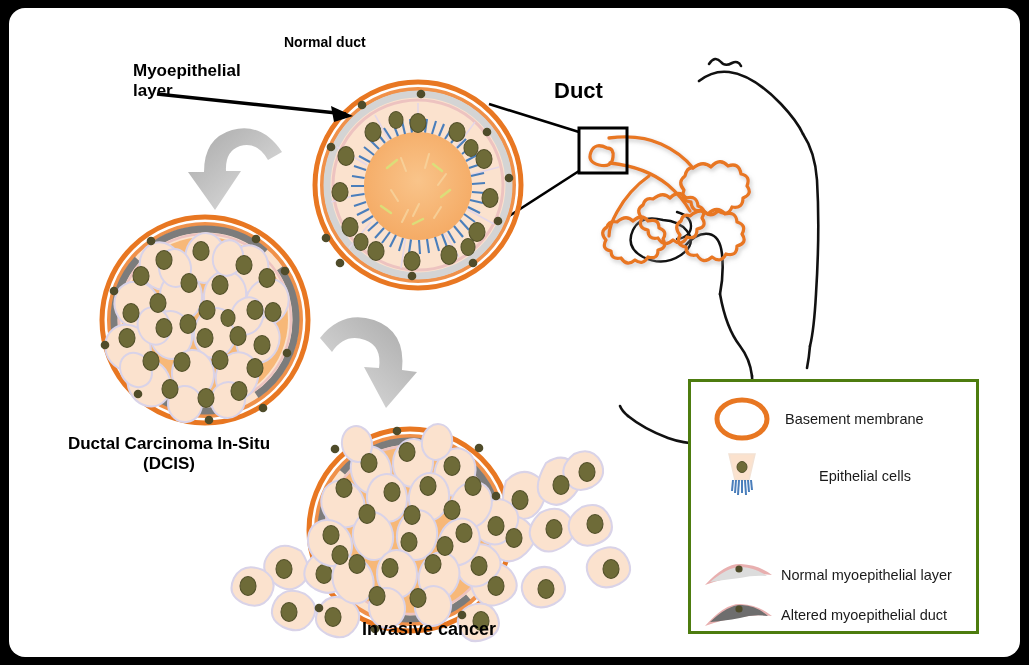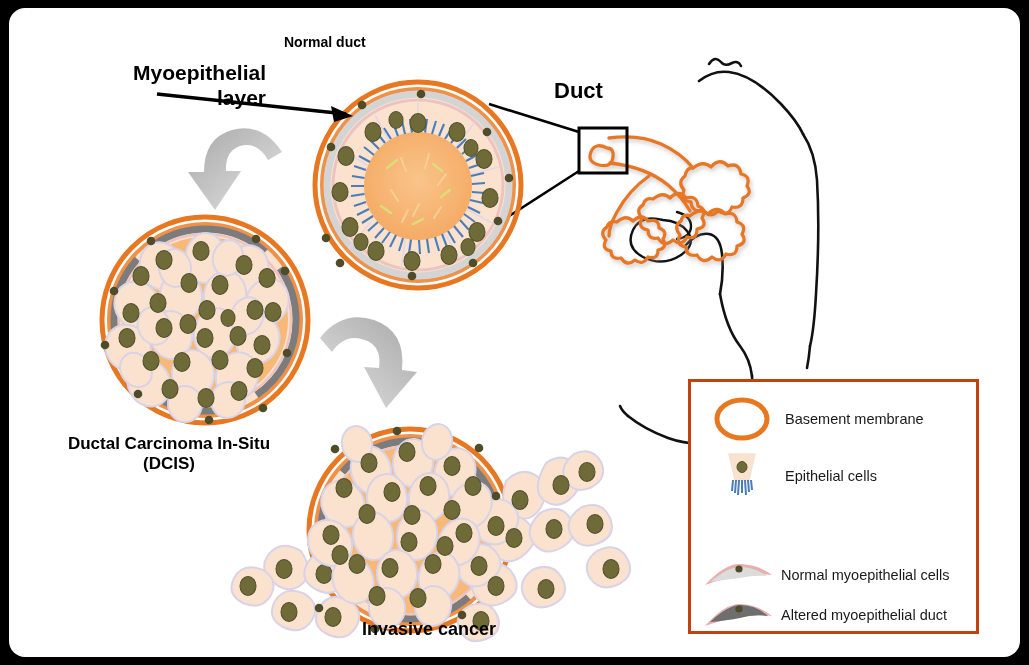--- a/index.html
+++ b/index.html
@@ -2,25 +2,25 @@
 <html><head>
 <meta charset="utf-8">
 <style>
   html,body{margin:0;padding:0;background:#000;}
   body{width:1029px;height:665px;overflow:hidden;font-family:"Liberation Sans",sans-serif;}
   #frame{position:relative;width:1029px;height:665px;background:#000;box-sizing:border-box;}
   #canvas{position:absolute;left:9px;top:8px;width:1011px;height:649px;background:#fff;border-radius:16px;overflow:hidden;}
   svg.layer{position:absolute;left:0;top:0;width:1011px;height:649px;}
   .lbl{position:absolute;font-weight:bold;color:#000;line-height:1.18;white-space:pre;}
   #lbl-normal-duct{left:275px;top:26px;font-size:14px;}
-  #lbl-myo{left:124px;top:53px;font-size:21px;text-align:right;}
+  #lbl-myo{left:124px;top:53px;font-size:17px;text-align:left;}
   #lbl-duct{left:545px;top:70px;font-size:22px;}
   #lbl-dcis{left:40px;top:426px;font-size:17px;text-align:center;width:240px;}
   #lbl-invasive{left:300px;top:611px;font-size:18px;width:240px;text-align:center;}
-  #legend-box{position:absolute;left:679px;top:371px;width:291px;height:255px;border:3px solid #c2410c;background:#fff;box-sizing:border-box;}
+  #legend-box{position:absolute;left:679px;top:371px;width:291px;height:255px;border:3px solid #4d7c0f;background:#fff;box-sizing:border-box;}
   .legend-row{position:absolute;display:flex;align-items:center;}
   .legend-text{font-size:14.5px;color:#1a1a1a;font-family:"Liberation Sans",sans-serif;white-space:nowrap;}
   .legend-ico{width:86px;flex:0 0 86px;display:flex;align-items:center;justify-content:center;}
 </style>
 </head>
 <body>
 
 <div id="frame">
   <div id="canvas">
 
@@ -405,21 +405,21 @@
 
       <div class="legend-row" style="left:8px; top:14px;">
         <div class="legend-ico">
           <svg width="62" height="46" viewBox="0 0 62 46">
             <ellipse cx="31" cy="23" rx="25" ry="19" fill="none" stroke="#E87722" stroke-width="5"></ellipse>
           </svg>
         </div>
         <div class="legend-text">Basement membrane</div>
       </div>
 
-      <div class="legend-row" style="left:8px; top:68px;">
+      <div class="legend-row" style="left:8px; top:68px;gap:34px;">
         <div class="legend-ico">
           <svg width="62" height="52" viewBox="0 0 62 52">
             <path d="M18,4 L44,4 L38,30 L24,30 Z" fill="#FBE2CE" stroke="#F3E2D4" stroke-width="1.5"></path>
             <ellipse cx="31" cy="17" rx="5" ry="5.5" fill="#6E6B38" stroke="#54522C" stroke-width="1"></ellipse>
             <g stroke="#4A7EBB" stroke-width="2" stroke-linecap="butt">
               <line x1="25" y1="30" x2="24" y2="43"></line>
               <line x1="28" y1="30" x2="27" y2="45"></line>
               <line x1="31" y1="30" x2="31" y2="43"></line>
               <line x1="34" y1="30" x2="35" y2="45"></line>
               <line x1="37" y1="30" x2="38" y2="42"></line>
@@ -433,21 +433,21 @@
 
 
       <div class="legend-row" style="left:4px; top:176px;">
         <div class="legend-ico">
           <svg width="74" height="34" viewBox="0 0 74 34">
             <path d="M4,27 q20,-22 36,-21 q18,1 31,11 q-14,-2 -31,1 q-20,3 -36,9 z" fill="#E8AFAF"></path>
             <path d="M9,24 q19,-16 32,-15 q14,1 25,9 q-14,-1 -27,2 q-17,2 -30,4 z" fill="#DCDCDC"></path>
             <circle cx="38" cy="11" r="3.6" fill="#4F4C2A"></circle>
           </svg>
         </div>
-        <div class="legend-text">Normal myoepithelial cells</div>
+        <div class="legend-text">Normal myoepithelial layer</div>
       </div>
 
       <div class="legend-row" style="left:4px; top:216px;">
         <div class="legend-ico">
           <svg width="74" height="34" viewBox="0 0 74 34">
             <path d="M4,28 q20,-23 36,-22 q18,1 31,12 q-14,-2 -31,1 q-20,3 -36,9 z" fill="#E8AFAF"></path>
             <path d="M9,24 q19,-18 32,-17 q15,1 26,11 q-15,-2 -28,2 q-17,3 -30,4 z" fill="#6E6E6E"></path>
             <circle cx="38" cy="11" r="3.6" fill="#4F4C2A"></circle>
           </svg>
         </div>

